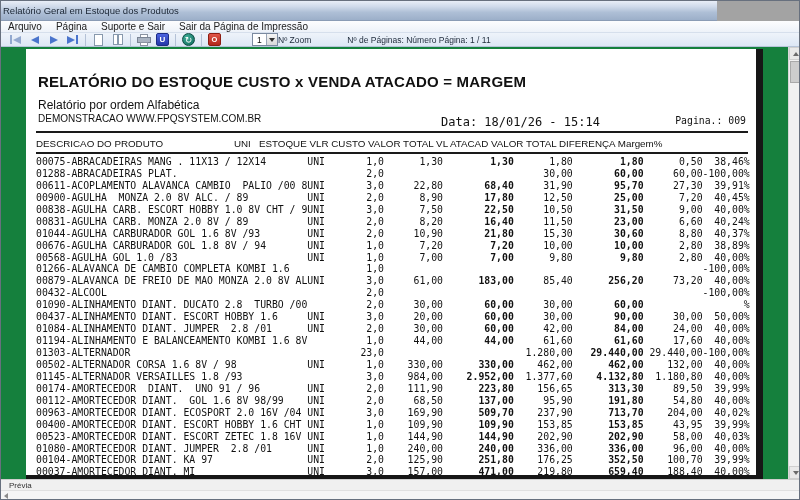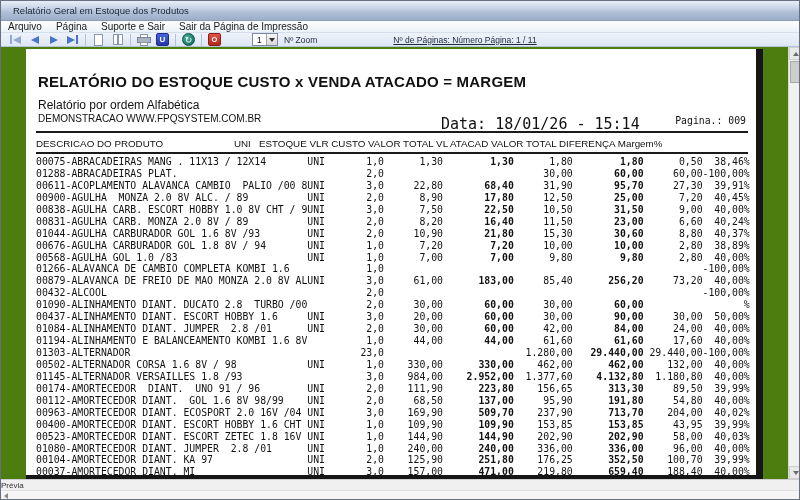--- a/index.html
+++ b/index.html
@@ -1,22 +1,22 @@
 <!DOCTYPE html>
 <html><head>
 <meta charset="utf-8">
 <style>
   html,body{margin:0;padding:0;background:#d4d0c8;}
   *{box-sizing:border-box;}
   .app{position:relative;width:800px;height:500px;font-family:"Liberation Sans",sans-serif;
        border:1px solid #67707e;overflow:hidden;background:#a3a3a3;}
   
-  .titlebar{position:absolute;left:0;top:0;width:800px;height:20px;
+  .titlebar{position:absolute;left:0;top:0;width:716px;height:20px;
     background:linear-gradient(#e8eef7 0%,#cfdaea 30%,#aebfd6 60%,#9cafc9 100%);
-    border-bottom:1px solid #8b9cb5;display:flex;align-items:center;padding-left:12px;}
+    border-bottom:1px solid #8b9cb5;display:flex;align-items:center;padding-left:2px;}
   .titlebar .title{font-size:9.5px;color:#1b2634;}
   
   .menubar{position:absolute;left:0;top:20px;width:800px;height:12px;
     background:linear-gradient(#fdfdfe,#edf2f9);border-bottom:1px solid #d6dfec;
     display:flex;align-items:center;padding-left:7px;gap:14px;}
   .menu-item{font-size:10px;color:#222;cursor:default;}
   
   .toolbar{position:absolute;left:0;top:32px;width:800px;height:14px;
     background:linear-gradient(#eef3fa,#dde7f5);border-bottom:1px solid #b6c4d9;
     display:flex;align-items:center;padding-left:5px;}
@@ -37,50 +37,50 @@
   .icon-sq{width:13px;height:13px;display:flex;align-items:center;justify-content:center;
     font-size:8px;font-weight:bold;color:#fff;}
   .icon-blue{background:linear-gradient(#4b63e0,#2437a8);border:1px solid #1c2c86;border-radius:2px;}
   .icon-teal{background:radial-gradient(circle at 35% 30%,#3fae98,#0f675a);border:1px solid #0b4c42;border-radius:50%;font-size:9px;font-weight:normal;}
   .icon-red{background:linear-gradient(#e05548,#b1271b);border:1px solid #8d1d12;border-radius:2px;font-size:7.5px;}
   .zoom-box{margin-left:28px;width:26px;height:13px;background:#fff;border:1px solid #7b8aa0;display:flex;}
   .zoom-val{flex:1;font-size:8.5px;padding:1px 0 0 4px;color:#111;}
   .zoom-drop{width:11px;background:linear-gradient(#f6f6f6,#d8d8d8);border-left:1px solid #9aa5b5;
     display:flex;align-items:center;justify-content:center;}
   .tri-d{width:0;height:0;border-left:3px solid transparent;border-right:3px solid transparent;border-top:4px solid #333;}
-  .tb-label{font-size:8.5px;color:#1e2a3a;margin-left:6px;}
-  .tb-label.pages{margin-left:76px;text-decoration:underline;}
+  .tb-label{font-size:8.5px;color:#1e2a3a;margin-left:0;}
+  .tb-label.pages{margin-left:36px;}
   
-  .preview{position:absolute;left:0;top:46px;width:800px;height:432px;background:#4d7c0f;}
+  .preview{position:absolute;left:0;top:46px;width:800px;height:432px;background:#15803d;}
   .page{position:absolute;left:25px;top:2px;width:737px;height:430px;background:#fff;
     border-right:7px solid #161616;border-bottom:4px solid #161616;overflow:hidden;}
   .r-title{position:absolute;left:12px;top:24px;font-size:15px;font-weight:bold;color:#111;letter-spacing:.2px;}
   .r-sub{position:absolute;left:12px;top:49px;font-size:12px;color:#111;}
   .r-company{position:absolute;left:12px;top:64px;font-size:10px;color:#111;}
-  .r-date{position:absolute;left:415px;top:66px;font-family:"DejaVu Sans Mono",monospace;font-size:15px;color:#111;}
+  .r-date{position:absolute;left:415px;top:66px;font-family:"DejaVu Sans Mono",monospace;font-size:12px;color:#111;}
   .r-pagenum{position:absolute;right:10px;top:66px;font-family:"DejaVu Sans Mono",monospace;font-size:9.8px;color:#111;}
   .hr{position:absolute;left:10px;right:8px;height:2px;background:#1a1a1a;}
   .hr1{top:82px;} .hr2{top:103px;}
   .colheader{position:absolute;left:10px;top:89px;font-family:Liberation Sans, sans-serif;
     font-size:9.8px;color:#111;white-space:pre;}
   .rows{position:absolute;left:10px;top:107px;font-family:"DejaVu Sans Mono",monospace;
     font-size:9.8px;color:#111;white-space:pre;}
   .trow{line-height:11.95px;height:11.95px;}
   .trow .b{font-weight:bold;}
   
   .vscroll{position:absolute;left:787px;top:0;width:13px;height:432px;background:#f1f1f1;border-left:1px solid #d8d8d8;}
   .vs-btn{position:absolute;left:0;width:13px;height:13px;background:#e9e9e9;border:1px solid #cfcfcf;
     display:flex;align-items:center;justify-content:center;}
   .vs-up{top:0;} .vs-down{bottom:0;}
   .tri-u-s{width:0;height:0;border-left:3px solid transparent;border-right:3px solid transparent;border-bottom:4px solid #6b6b6b;}
   .tri-d-s{width:0;height:0;border-left:3px solid transparent;border-right:3px solid transparent;border-top:4px solid #6b6b6b;}
   .vs-thumb{position:absolute;left:1px;top:14px;width:11px;height:22px;background:#cdcdcd;border:1px solid #a9a9a9;}
   
   .statusbar{position:absolute;left:0;top:478px;width:800px;height:11px;background:#f0f0f0;
-    border-top:1px solid #cfcfcf;display:flex;align-items:center;}
+    border-top:1px solid #cfcfcf;display:flex;align-items:center;padding-left:8px;}
   .statusbar span{font-size:8px;color:#333;}
   .hscroll{position:absolute;left:0;top:489px;width:800px;height:11px;background:#f5f5f5;border-top:1px solid #e0e0e0;
     display:flex;align-items:center;padding-left:3px;}
   .tri-l-s{width:0;height:0;border-top:3px solid transparent;border-bottom:3px solid transparent;border-right:4px solid #8a8a8a;}
 </style>
 </head>
 <body>
 
 <div class="app">
 

